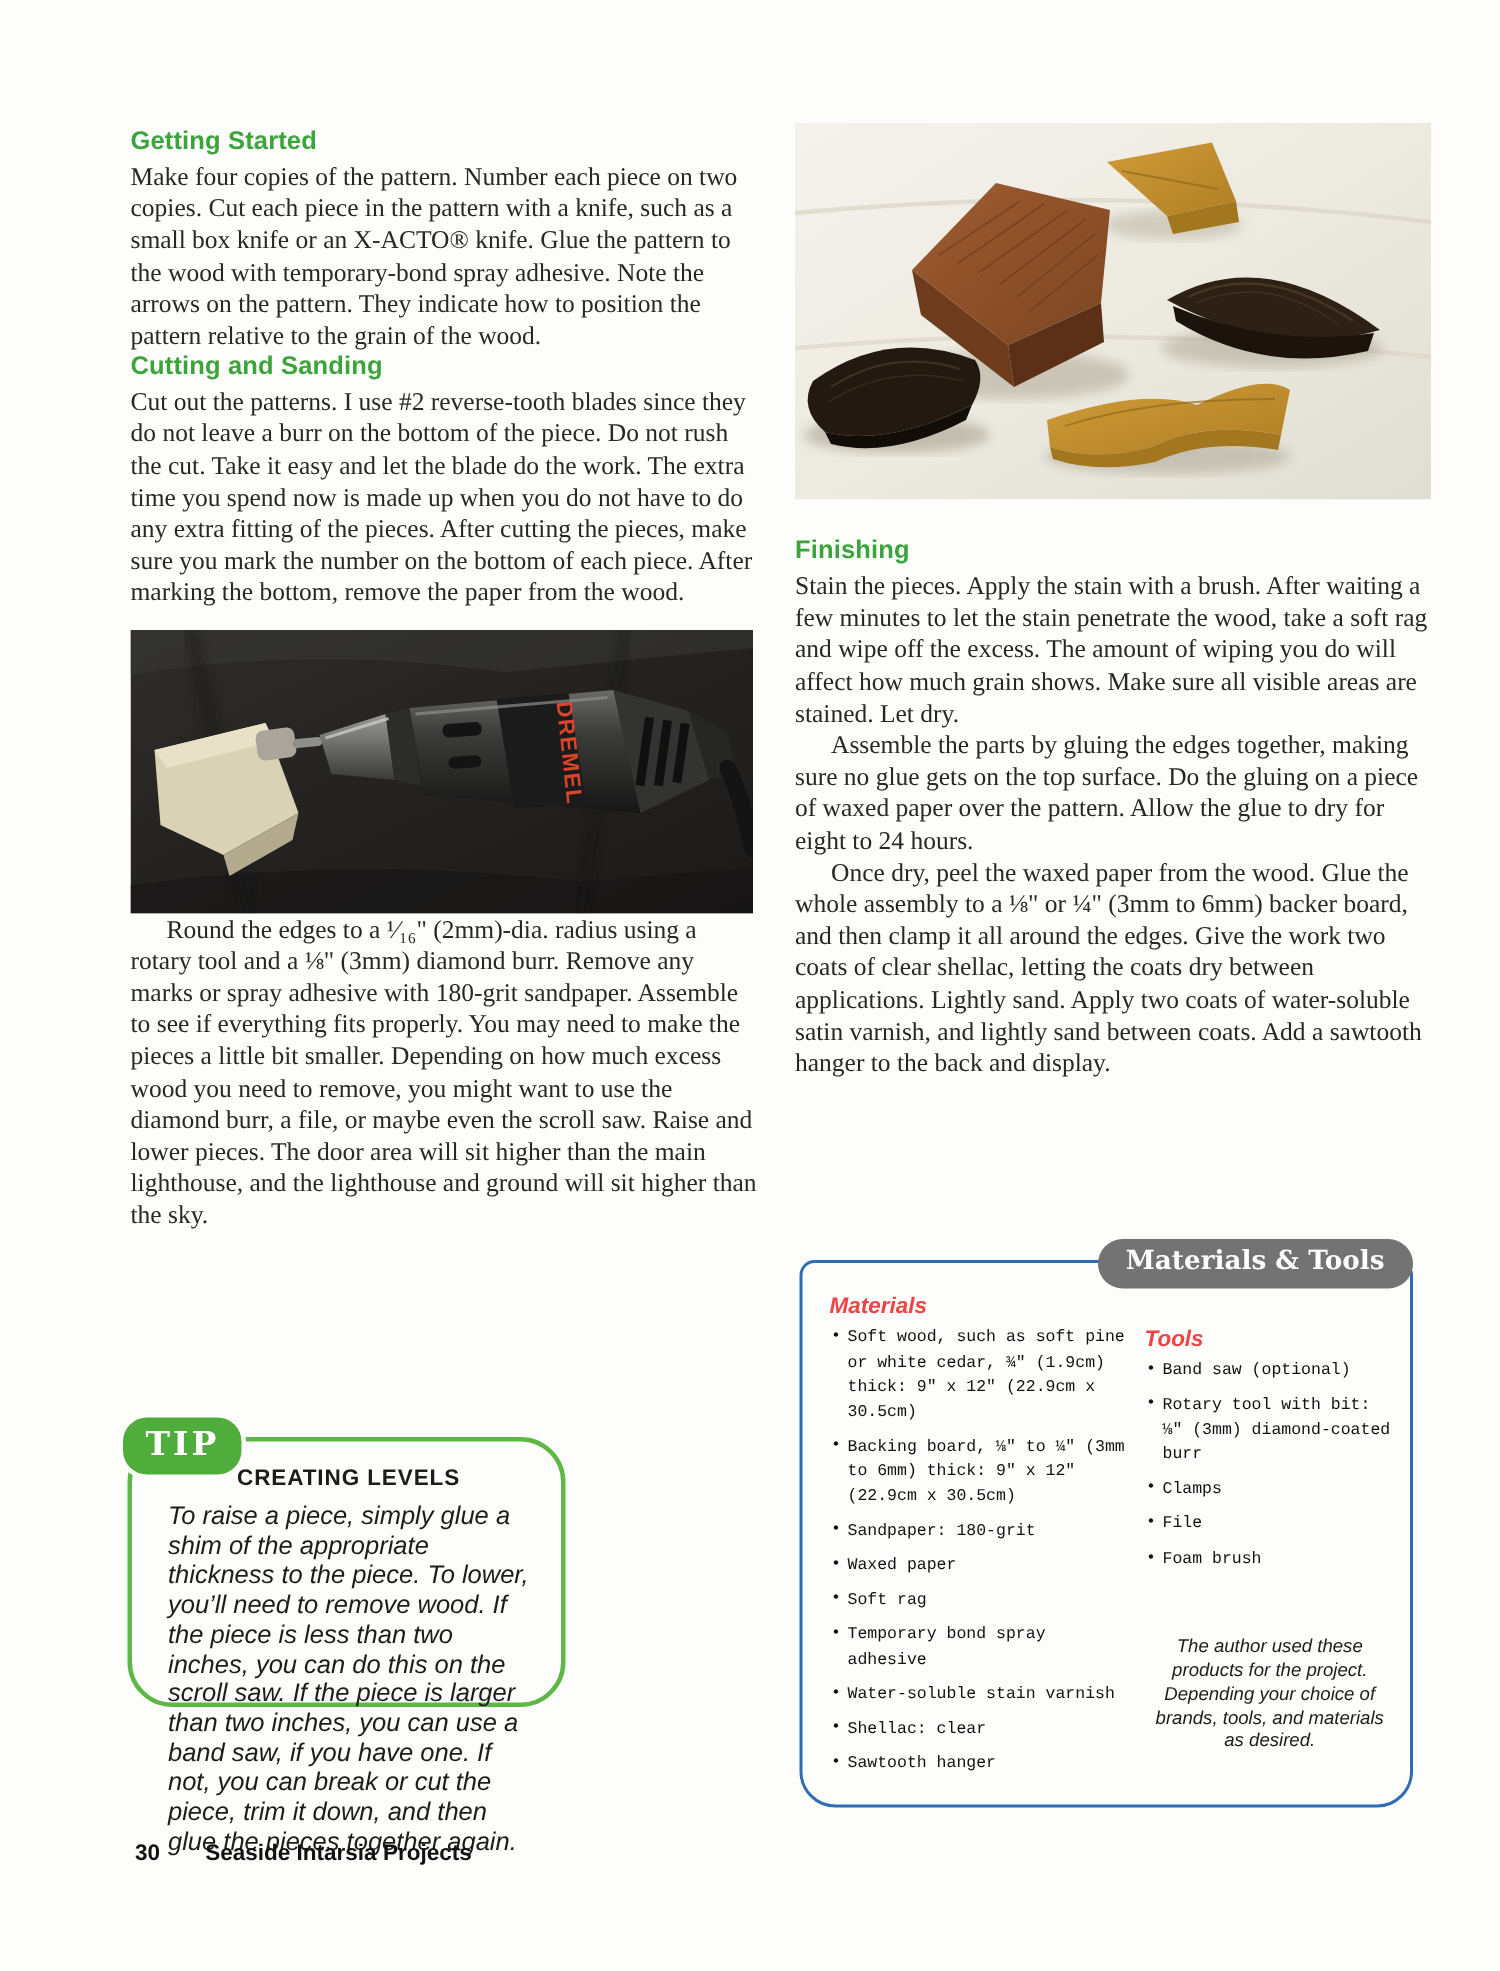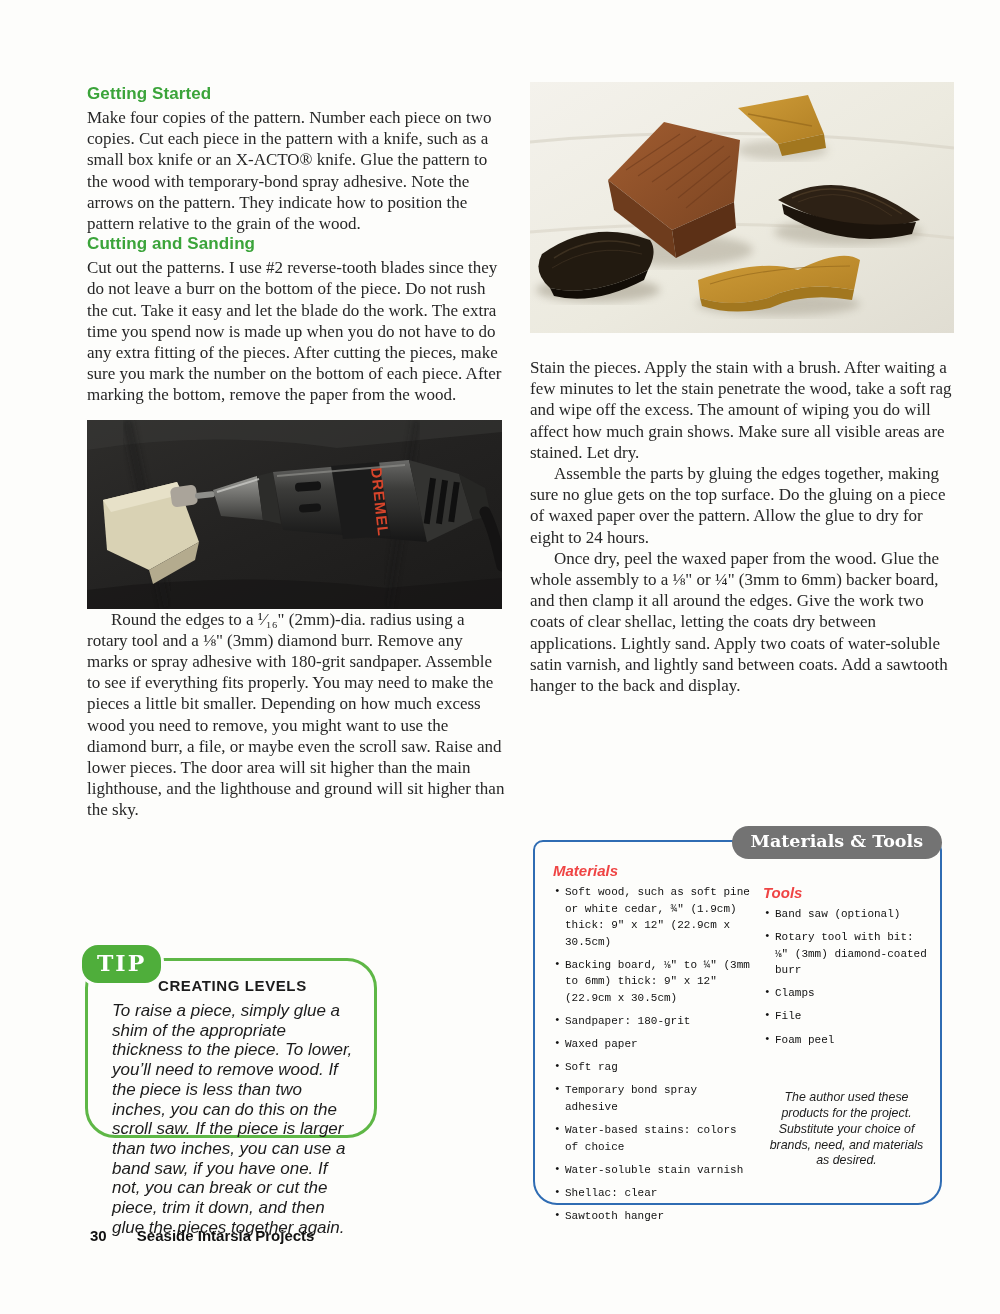--- a/index.html
+++ b/index.html
@@ -217,20 +217,21 @@
         <path d="M20,206 Q62,216 118,188 L114,198 Q64,224 24,214 Z" fill="#120d07"></path>
         <path d="M24,176 Q64,150 110,164" stroke="#443624" stroke-width="1.5" fill="none" opacity="0.8"></path>
         <path d="M22,186 Q64,160 112,172" stroke="#443624" stroke-width="1" fill="none" opacity="0.6"></path>
 
         <path d="M168,198 Q232,176 268,188 Q312,166 330,178 L324,208 Q272,198 238,216 Q200,226 170,216 Z" fill="url(#goldTop)"></path>
         <path d="M170,216 Q200,226 238,216 Q272,198 324,208 L322,218 Q274,210 240,226 Q202,234 172,224 Z" fill="#a2771f"></path>
         <path d="M180,202 Q236,184 320,184" stroke="#96691c" stroke-width="1.2" fill="none" opacity="0.7"></path>
       </svg>
     </figure>
 
+    <h3 class="green">Finishing</h3>
     <p class="body">Stain the pieces. Apply the stain with a brush. After waiting a few minutes to let the stain penetrate the wood, take a soft rag and wipe off the excess. The amount of wiping you do will affect how much grain shows. Make sure all visible areas are stained. Let dry.</p>
     <p class="body indent">Assemble the parts by gluing the edges together, making sure no glue gets on the top surface. Do the gluing on a piece of waxed paper over the pattern. Allow the glue to dry for eight to 24 hours.</p>
     <p class="body indent">Once dry, peel the waxed paper from the wood. Glue the whole assembly to a ⅛" or ¼" (3mm to 6mm) backer board, and then clamp it all around the edges. Give the work two coats of clear shellac, letting the coats dry between applications. Lightly sand. Apply two coats of water-soluble satin varnish, and lightly sand between coats. Add a sawtooth hanger to the back and display.</p>
   </div>
 
   <div class="tipbox">
     <div class="tip-badge">TIP</div>
     <div class="tip-heading">CREATING LEVELS</div>
     <p class="tip-body">To raise a piece, simply glue a shim of the appropriate thickness to the piece. To lower, you’ll need to remove wood. If the piece is less than two inches, you can do this on the scroll saw. If the piece is larger than two inches, you can use a band saw, if you have one. If not, you can break or cut the piece, trim it down, and then glue the pieces together again.</p>
   </div>
@@ -240,36 +241,35 @@
     <div class="mt-cols">
       <div class="mt-col-left">
         <div class="mt-h">Materials</div>
         <ul class="mt-list">
             <li>Soft wood, such as soft pine or white cedar, ¾" (1.9cm) thick: 9" x 12" (22.9cm x 30.5cm)</li>
             <li>Backing board, ⅛" to ¼" (3mm to 6mm) thick: 9" x 12" (22.9cm x 30.5cm)</li>
             <li>Sandpaper: 180-grit</li>
             <li>Waxed paper</li>
             <li>Soft rag</li>
             <li>Temporary bond spray adhesive</li>
-            <li>Water-based stains: colors of choice</li>
             <li>Water-soluble stain varnish</li>
             <li>Shellac: clear</li>
             <li>Sawtooth hanger</li>
           </ul>
       </div>
       <div class="mt-col-right">
         <div class="mt-h">Tools</div>
         <ul class="mt-list">
             <li>Band saw (optional)</li>
             <li>Rotary tool with bit: ⅛" (3mm) diamond-coated burr</li>
             <li>Clamps</li>
             <li>File</li>
-            <li>Foam peel</li>
+            <li>Foam brush</li>
           </ul>
-        <p class="mt-note">The author used these products for the project. Substitute your choice of brands, need, and materials as desired.</p>
+        <p class="mt-note">The author used these products for the project. Depending your choice of brands, tools, and materials as desired.</p>
       </div>
     </div>
   </div>
 
   <div class="footer">
     <span class="pagenum">30</span>
     <span class="booktitle">Seaside Intarsia Projects</span>
   </div>
 
 </div>

